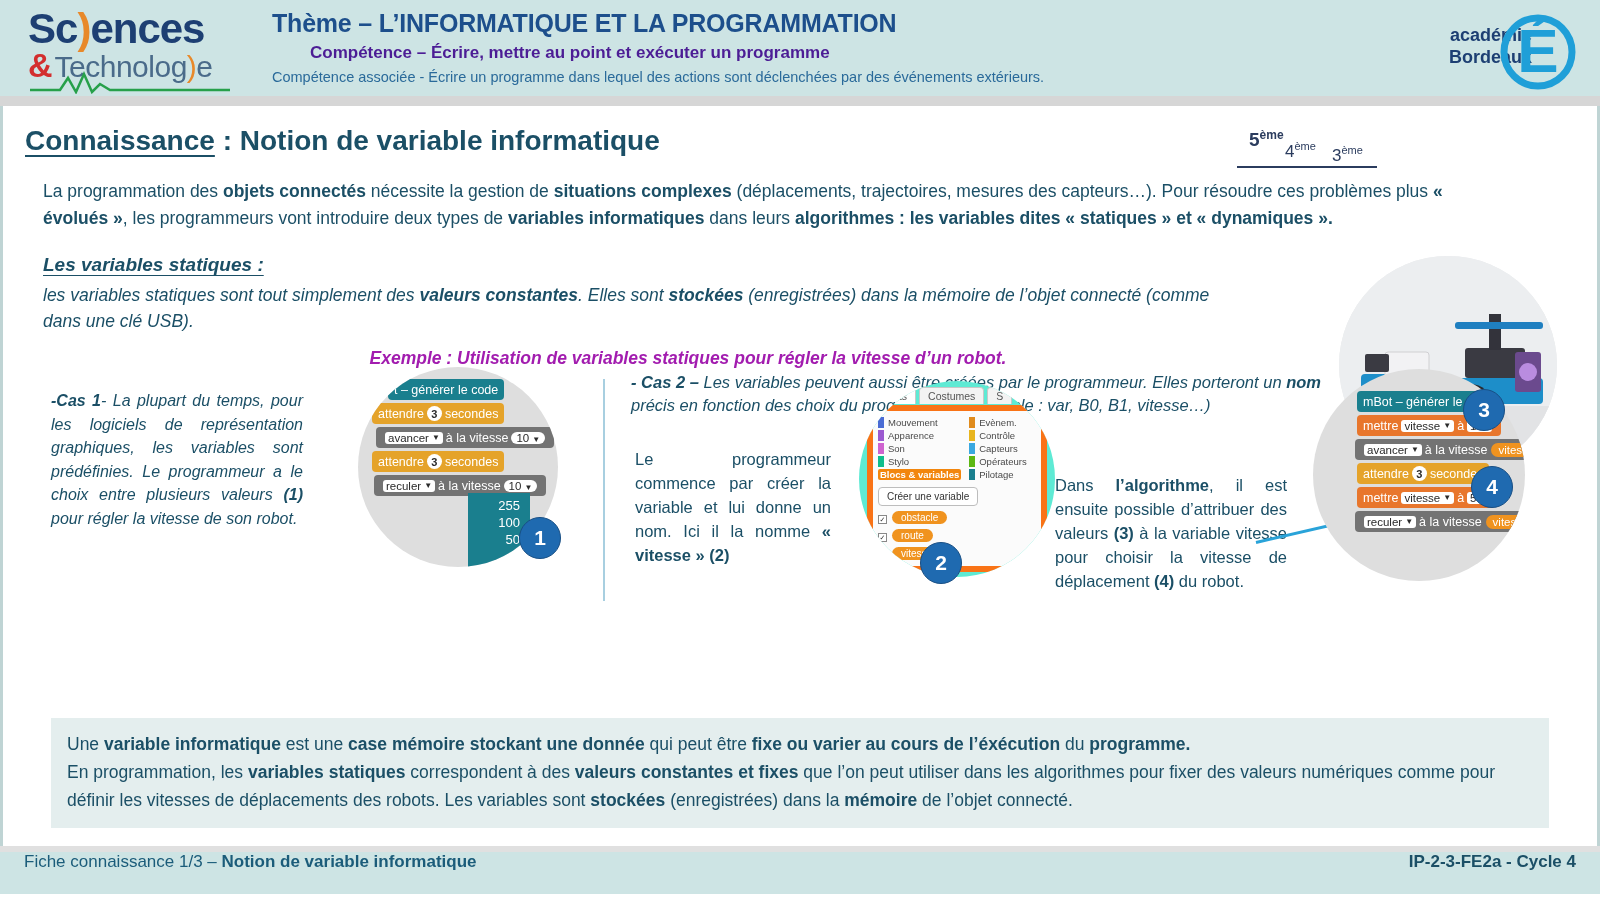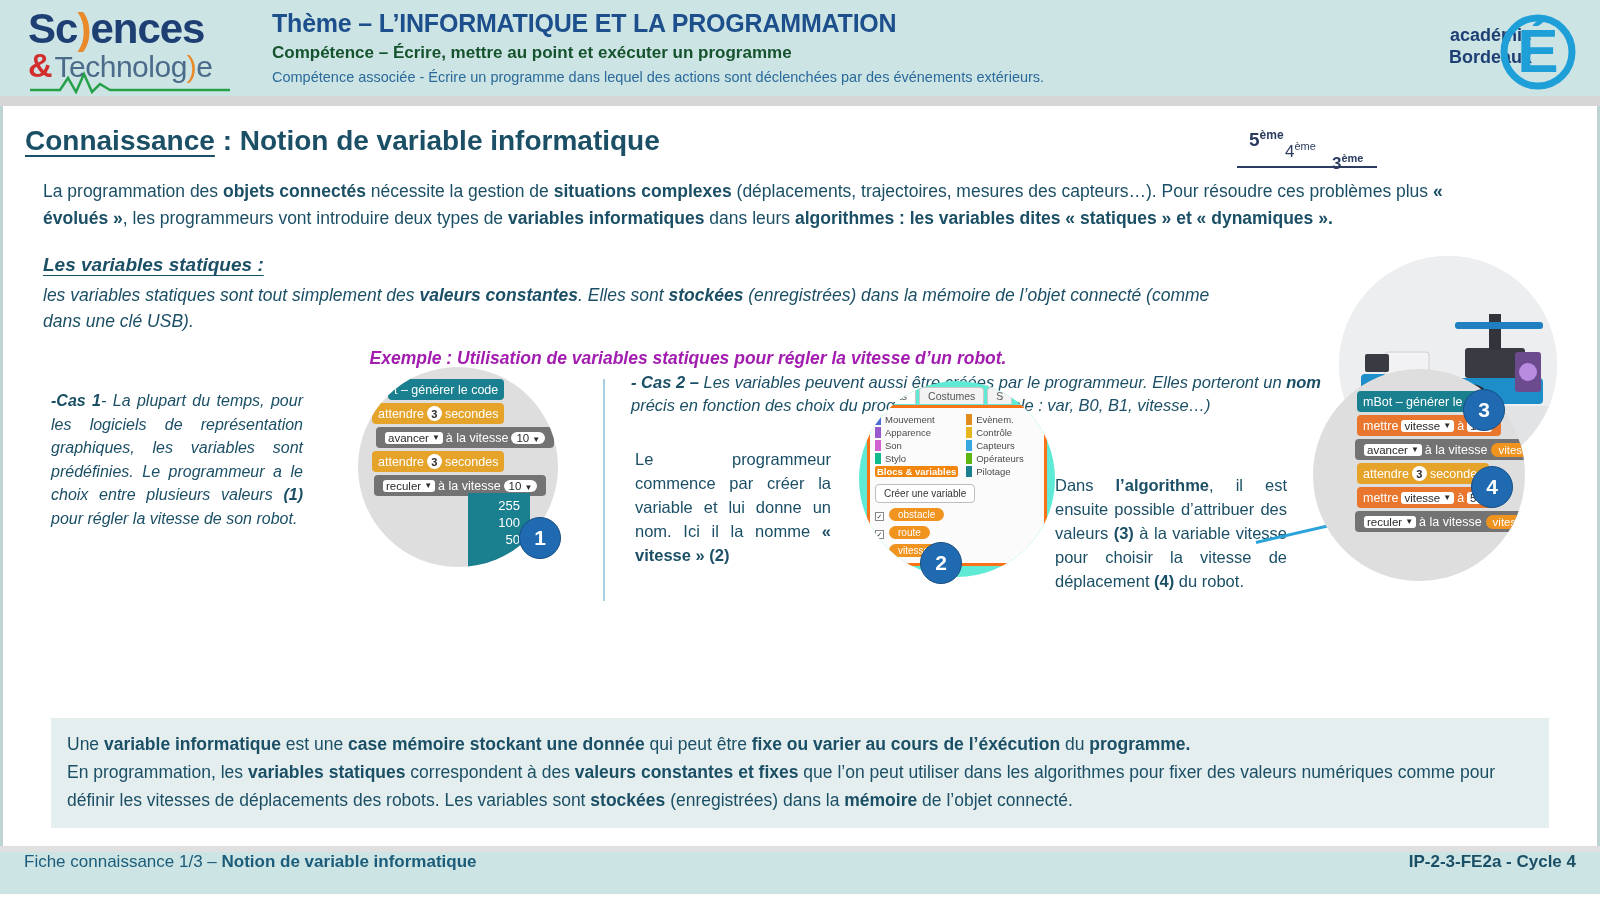--- a/index.html
+++ b/index.html
@@ -58,23 +58,24 @@
     padding: 8px 0 0 22px;
   }
   .theme-title {
     font-size: 25px; font-weight: bold;
     color: #1d4f8c;
     letter-spacing: -0.2px;
     line-height: 30px;
   }
   .competence {
     font-size: 17px; font-weight: bold;
-    color: #14532d;
+    color: #4c1d95;
     margin-top: 4px;
     line-height: 21px;
+    margin-left: 38px;
   }
   .competence-assoc {
     font-size: 14.5px;
     color: #2a6a9a;
     margin-top: 5px;
     line-height: 18px;
   }
 
   .academie {
     width: 190px;
@@ -128,21 +129,21 @@
     position: relative;
     width: 140px;
     border-bottom: 2px solid #2b3c5e;
     padding-bottom: 4px;
     height: 40px;
   }
   .g5 { position:absolute; left: 12px; top: 0px; font-size: 19px; font-weight: bold; color:#2b3c5e;}
   .g5 sup { font-size: 12px; }
   .g4 { position:absolute; left: 48px; top: 12px; font-size: 17px; color:#2b3c5e;}
   .g4 sup { font-size: 11px; }
-  .g3 { position:absolute; left: 95px; top: 24px; font-size: 17px; color:#2b3c5e;font-weight:bold;}
+  .g3 { position:absolute; left: 95px; top: 16px; font-size: 17px; color:#2b3c5e;}
   .g3 sup { font-size: 11px; }
 
   .intro {
     padding: 10px 85px 0 40px;
     font-size: 17.5px;
     line-height: 27px;
     color: #1b4f66;
   }
   .intro b { font-weight: bold; }
 
@@ -283,21 +284,21 @@
   }
   .pal-tab {
     background: #f3f3f3; border: 1px solid #c8c8c8;
     border-bottom: none; border-radius: 4px 4px 0 0;
     padding: 2px 8px;
   }
   .pal-tab.active { background: #ffffff; }
   .pal-body {
     position: absolute; left: 8px; top: 24px;
     width: 180px; background: #fbfbfb;
-    border: 3px solid #f97316;
+    border: 6px solid #f97316;
     padding: 6px 5px;
   }
   .pal-grid { display: flex; gap: 8px; }
   .pal-col { display: flex; flex-direction: column; gap: 2px; }
   .pal-item { display: flex; align-items: center; gap: 4px; font-size: 9.5px; color: #4a4a4a; }
   .pal-swatch { width: 6px; height: 11px; display: inline-block; }
   .pal-item.sel { background: #f2860d; color: #fff; font-weight: bold; padding: 0 2px; border-radius:2px;}
   .pal-btn {
     margin-top: 7px;
     background: #fff; border: 1px solid #bdbdbd;

